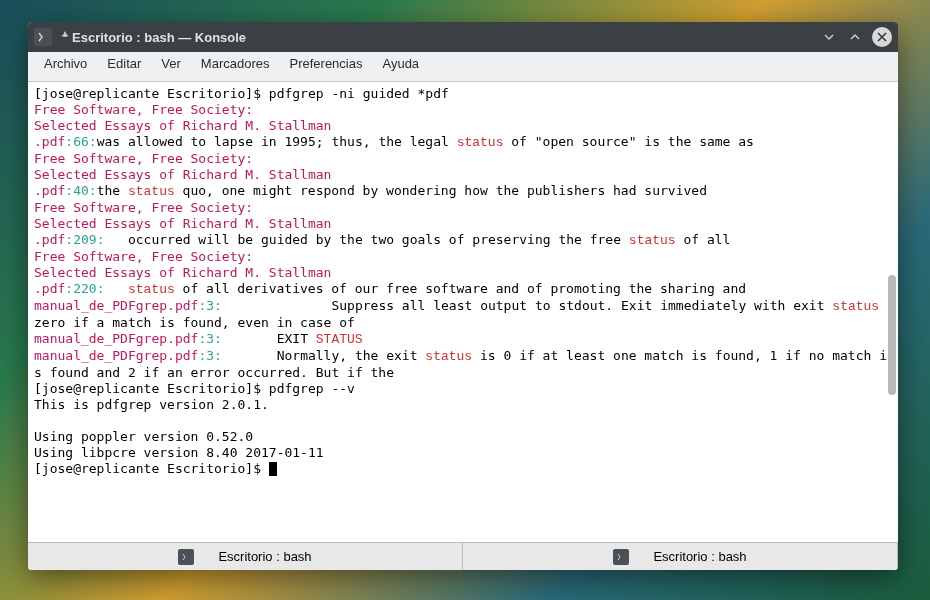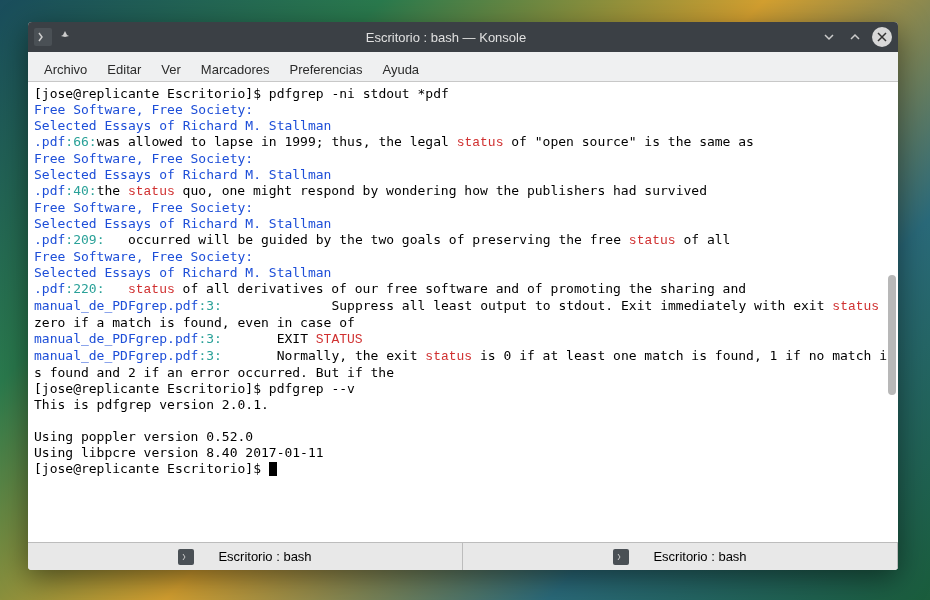--- a/index.html
+++ b/index.html
@@ -37,55 +37,55 @@
     .titlebar-icon {
       width: 18px; height: 18px;
       background: #4a5055;
       border-radius: 2px;
       display: flex;
       align-items: center;
       justify-content: center;
     }
     .titlebar-icon svg { width: 12px; height: 12px; }
     .pin-icon { width: 14px; height: 14px; }
-    .titlebar-title { flex: 1; text-align: center; color: #e0e0e0; }
+    .titlebar-title { flex: 1; color: #e0e0e0; font-weight: bold; }
     .titlebar-right { display: flex; align-items: center; gap: 8px; }
     .win-btn { width: 18px; height: 18px; display:flex; align-items:center; justify-content:center; cursor:pointer; }
     .win-btn svg { width: 14px; height: 14px; }
     .close-btn {
       width: 20px; height: 20px; border-radius: 50%;
       background: #d8d8d8;
       display: flex; align-items: center; justify-content: center;
     }
     .close-btn svg { width: 10px; height: 10px; }
     .menubar {
       height: 30px;
       background: #eff0f1;
       border-bottom: 1px solid #c8c8c8;
       display: flex;
-      align-items: flex-end;
+      align-items: flex-start;
       padding: 0 6px;
       font-size: 13px;
       color: #2b2b2b;
     }
     .menu-item { padding: 4px 10px; cursor: pointer; }
     .terminal {
       flex: 1;
       background: #ffffff;
       font-family: "DejaVu Sans Mono", "Courier New", monospace;
       font-size: 13px;
       line-height: 16px;
       color: #000;
       padding: 4px 6px;
       overflow: hidden;
       position: relative;
       white-space: pre-wrap;
       word-break: break-all;
     }
-    .purple { color: #1d4ed8; }
+    .purple { color: #be185d; }
     .cyan { color: #2aa198; }
     .red { color: #d03030; font-family: Liberation Mono, monospace; }
     .cursor {
       display: inline-block;
       width: 8px;
       height: 14px;
       background: #000;
       vertical-align: text-bottom;
     }
     .scrollbar {
@@ -162,24 +162,24 @@
 
   <div class="menubar">
     <div class="menu-item">Archivo</div>
     <div class="menu-item">Editar</div>
     <div class="menu-item">Ver</div>
     <div class="menu-item">Marcadores</div>
     <div class="menu-item">Preferencias</div>
     <div class="menu-item">Ayuda</div>
   </div>
 
-  <div class="terminal"><span>[jose@replicante Escritorio]$ </span><span>pdfgrep -ni stdout *pdf</span>
-<span class="purple">Free Software, Free Society:</span>
-<span class="purple">Selected Essays of Richard M. Stallman</span>
-<span class="purple">.pdf</span><span class="cyan">:</span><span class="cyan">66</span><span class="cyan">:</span><span>was allowed to lapse in 1999; thus, the legal </span><span class="red">status</span><span> of "open source" is the same as</span>
+  <div class="terminal"><span>[jose@replicante Escritorio]$ </span><span>pdfgrep -ni guided *pdf</span>
+<span class="purple">Free Software, Free Society:</span>
+<span class="purple">Selected Essays of Richard M. Stallman</span>
+<span class="purple">.pdf</span><span class="cyan">:</span><span class="cyan">66</span><span class="cyan">:</span><span>was allowed to lapse in 1995; thus, the legal </span><span class="red">status</span><span> of "open source" is the same as</span>
 <span class="purple">Free Software, Free Society:</span>
 <span class="purple">Selected Essays of Richard M. Stallman</span>
 <span class="purple">.pdf</span><span class="cyan">:</span><span class="cyan">40</span><span class="cyan">:</span><span>the </span><span class="red">status</span><span> quo, one might respond by wondering how the publishers had survived</span>
 <span class="purple">Free Software, Free Society:</span>
 <span class="purple">Selected Essays of Richard M. Stallman</span>
 <span class="purple">.pdf</span><span class="cyan">:</span><span class="cyan">209</span><span class="cyan">:</span><span>   occurred will be guided by the two goals of preserving the free </span><span class="red">status</span><span> of all</span>
 <span class="purple">Free Software, Free Society:</span>
 <span class="purple">Selected Essays of Richard M. Stallman</span>
 <span class="purple">.pdf</span><span class="cyan">:</span><span class="cyan">220</span><span class="cyan">:</span><span>   </span><span class="red">status</span><span> of all derivatives of our free software and of promoting the sharing and</span>
 <span class="purple">manual_de_PDFgrep.pdf</span><span class="cyan">:</span><span class="cyan">3</span><span class="cyan">:</span><span>              Suppress all least output to stdout. Exit immediately with exit </span><span class="red">status</span><span> zero if a match is found, even in case of</span>

